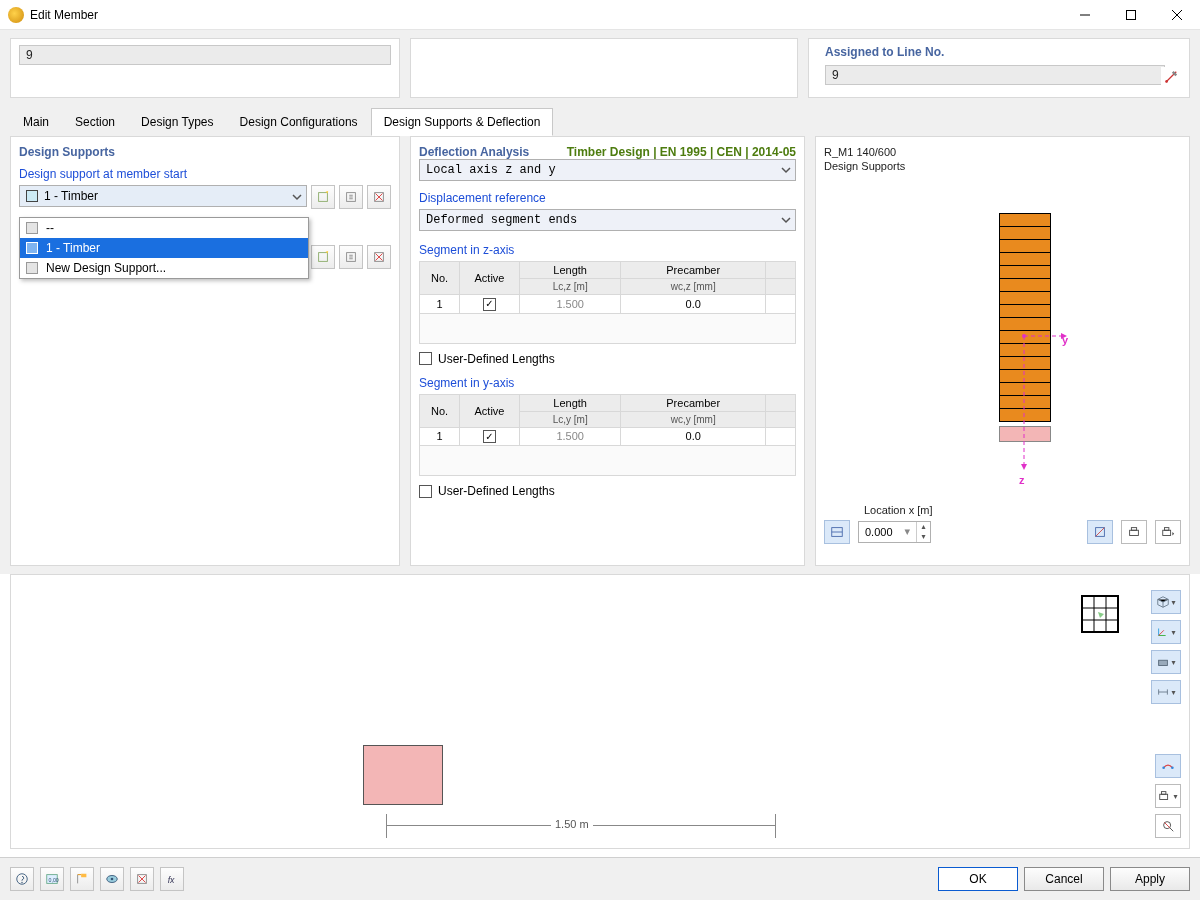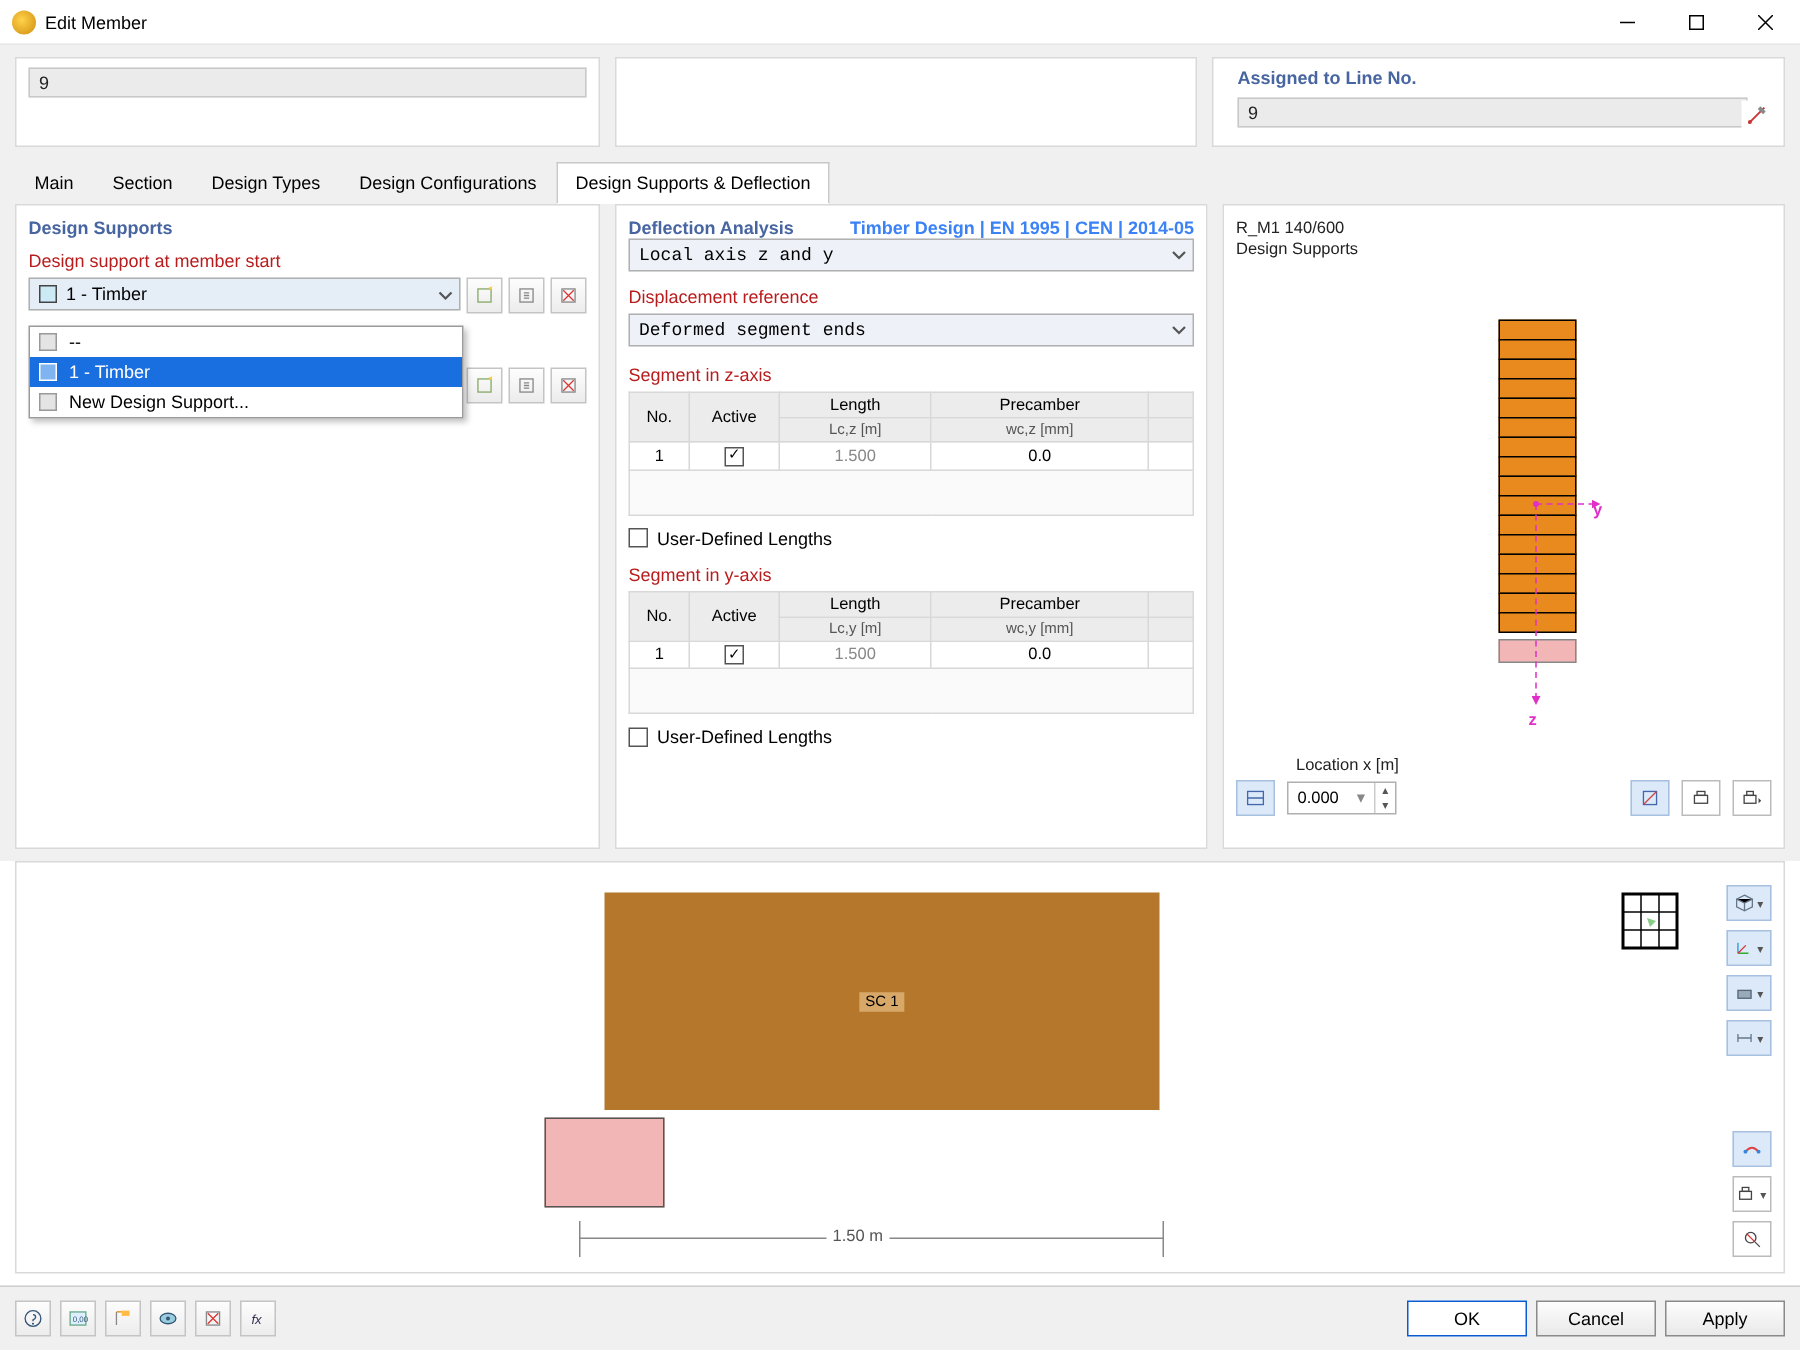--- a/index.html
+++ b/index.html
@@ -101,22 +101,22 @@
 }
 .col {
   background: #fff;
   border: 1px solid #d9d9d9;
   padding: 8px 8px;
   position: relative;
   overflow: hidden;
   height: 430px;
 }
 .col .section-title { color: #4765a0; font-weight: 600; margin-bottom: 8px; }
-.col .subtitle { display: inline-block; float: right; color: #3b82f6; font-weight: 600; }
-.field-label { margin: 6px 0 4px 0; color: #b91c1c; }
+.col .subtitle { display: inline-block; float: right; color: #4d7c0f; font-weight: 600; }
+.field-label { margin: 6px 0 4px 0; color: #1d4ed8; }
 .combo {
   height: 22px;
   display: flex; align-items: center;
   border: 1px solid #b0b0b0;
   background: #e5edf7;
   padding: 0 6px;
   cursor: default;
   position: relative;
 }
 .combo.plain { background: #eef1f8; font-family: Liberation Mono, monospace; }
@@ -516,23 +516,20 @@
               <rect x="4" y="3" width="5" height="3" fill="none" stroke="#444"></rect>
               <path d="M13 8 l2 2 l-2 2" fill="#444"></path>
             </svg>
           </div>
       </div>
     </div>
   </div>
 </div>
 
 <div class="bottom-preview">
-  <div class="big-rect">
-    <span class="sc-label">SC 1</span>
-  </div>
   <div class="pink-rect"></div>
   <div class="dim-line"></div>
   <div class="dim-text">1.50 m</div>
 
   <div class="cube-icon">
     <svg width="48" height="48" viewBox="0 0 48 48">
       <rect x="6" y="6" width="36" height="36" fill="none" stroke="#000" stroke-width="2"></rect>
       <line x1="6" y1="18" x2="42" y2="18" stroke="#000"></line>
         <line x1="6" y1="30" x2="42" y2="30" stroke="#000"></line>
       <line x1="18" y1="6" x2="18" y2="42" stroke="#000"></line>

